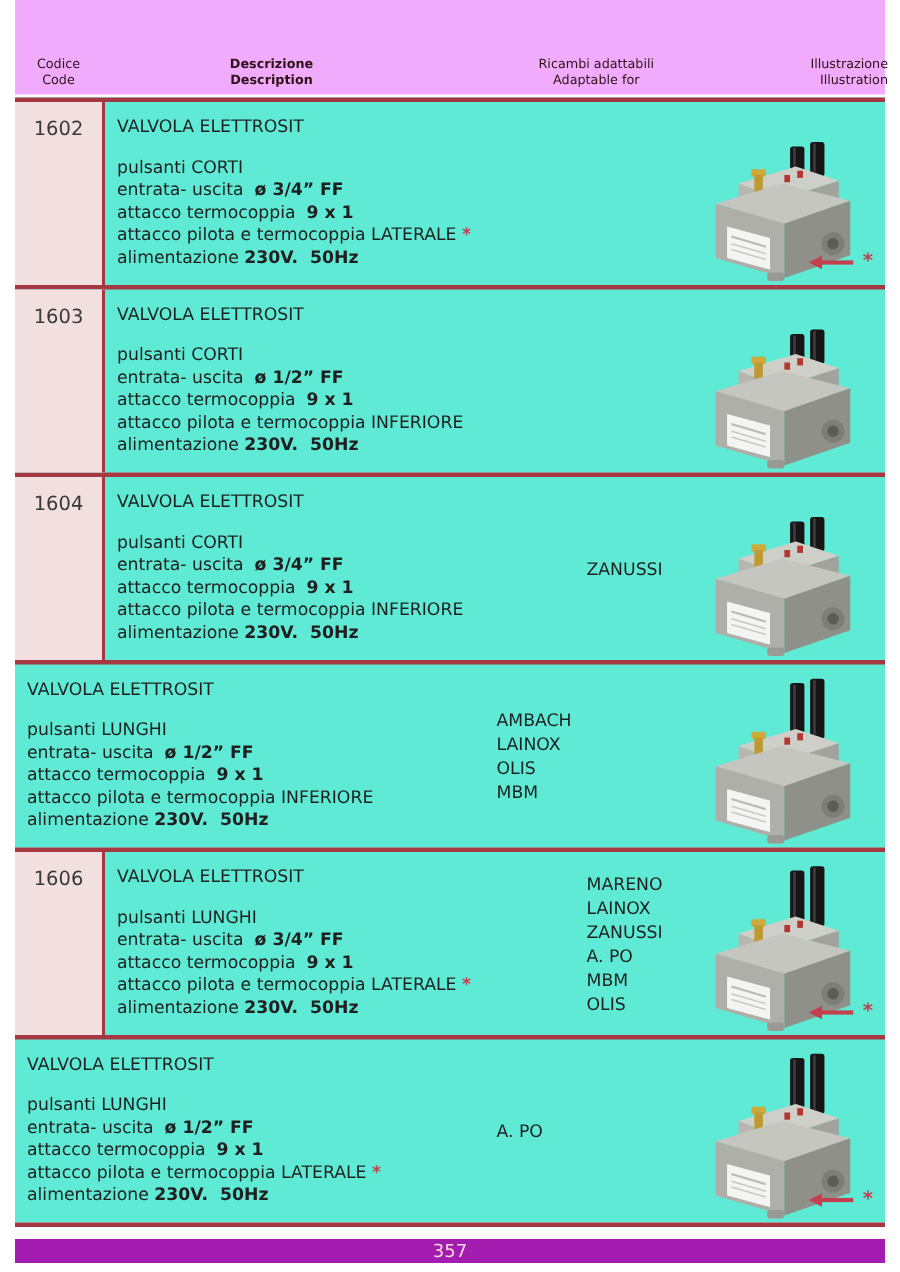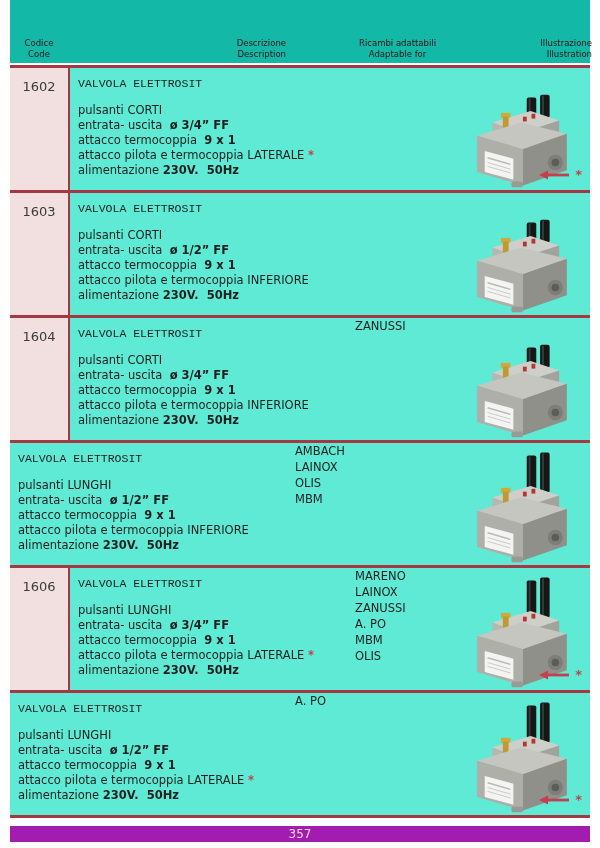--- a/index.html
+++ b/index.html
@@ -6,51 +6,51 @@
   body{
     width:600px;height:848px;background:#ffffff;overflow:hidden;
     font-family:"DejaVu Sans","Liberation Sans",sans-serif;
     -webkit-font-smoothing:antialiased;
   }
   .page{position:relative;width:600px;height:848px;}
   .content{position:absolute;left:10px;top:0;width:580px;}
 
   
   .header-bar{
-    position:relative;height:63px;background:#14b8a6;
+    position:relative;height:63px;background:#f0abfc;
   }
   .hcol{
     position:absolute;bottom:4px;
     font-size:8.5px;line-height:10.5px;color:#2e1217;
   }
   .h-codice{left:0;width:58px;text-align:center;}
-  .h-desc{left:116px;width:160px;text-align:right;}
+  .h-desc{left:91px;width:160px;text-align:center;font-weight:bold;}
   .h-ricambi{left:349px;text-align:center;}
   .h-illu{left:462px;width:120px;text-align:right;}
 
   .header-gap{height:2px;background:#ffffff;}
 
   
   .row{
     display:flex;height:122px;border-top:3px solid #a63844;
     background:#5eead4;
   }
   .code-cell{
     width:58px;background:#f2dfdf;border-right:2px solid #a63844;
     text-align:center;padding-top:11px;box-sizing:content-box;
     font-size:13px;color:#3a3a3a;flex:none;
   }
   .desc-cell{width:285px;flex:none;padding:9px 0 0 8px;box-sizing:border-box;color:#1f1f1f;}
-  .desc-title{font-size:11.5px;margin-bottom:13px;white-space:pre-wrap;font-family:Liberation Mono, monospace;}
+  .desc-title{font-size:11.5px;margin-bottom:13px;white-space:pre-wrap;}
   .desc-line{font-size:11.5px;line-height:15px;white-space:pre-wrap;}
   .desc-line b{font-weight:bold;}
   .star{color:#c4404e;font-weight:bold;}
   .adapt-cell{
-    width:100px;flex:none;display:flex;align-items:flex-start;
-    font-size:11.5px;line-height:16px;color:#1f1f1f;white-space:pre-line;
+    width:100px;flex:none;display:flex;align-items:center;
+    font-size:11.5px;line-height:16px;color:#1f1f1f;white-space:pre-line;margin-left:36px;
   }
   .illu-cell{flex:1;position:relative;}
   .valve{position:absolute;top:6px;right:6px;}
   .valve[data-variant="short"] .btn-long{display:none;}
   .valve[data-variant="long"] .btn-short{display:none;}
   .photo-note{
     position:absolute;right:8px;bottom:10px;
     display:flex;align-items:center;gap:6px;
   }
   .photo-note .star{font-size:13px;line-height:10px;}

